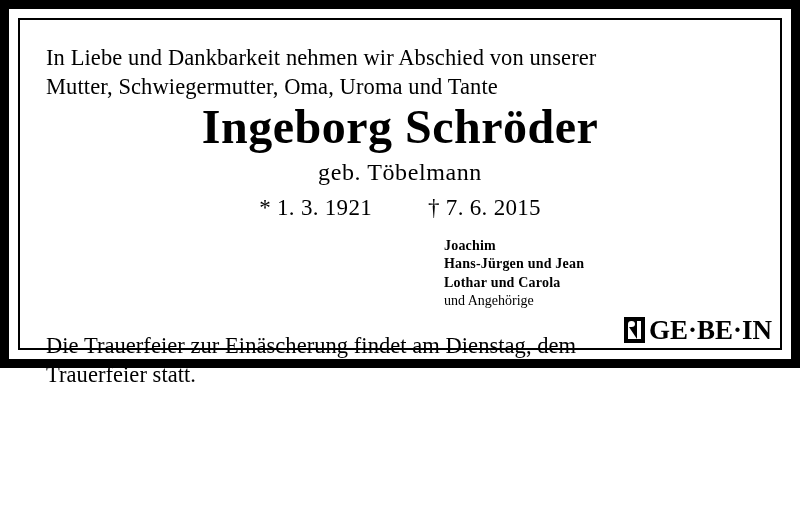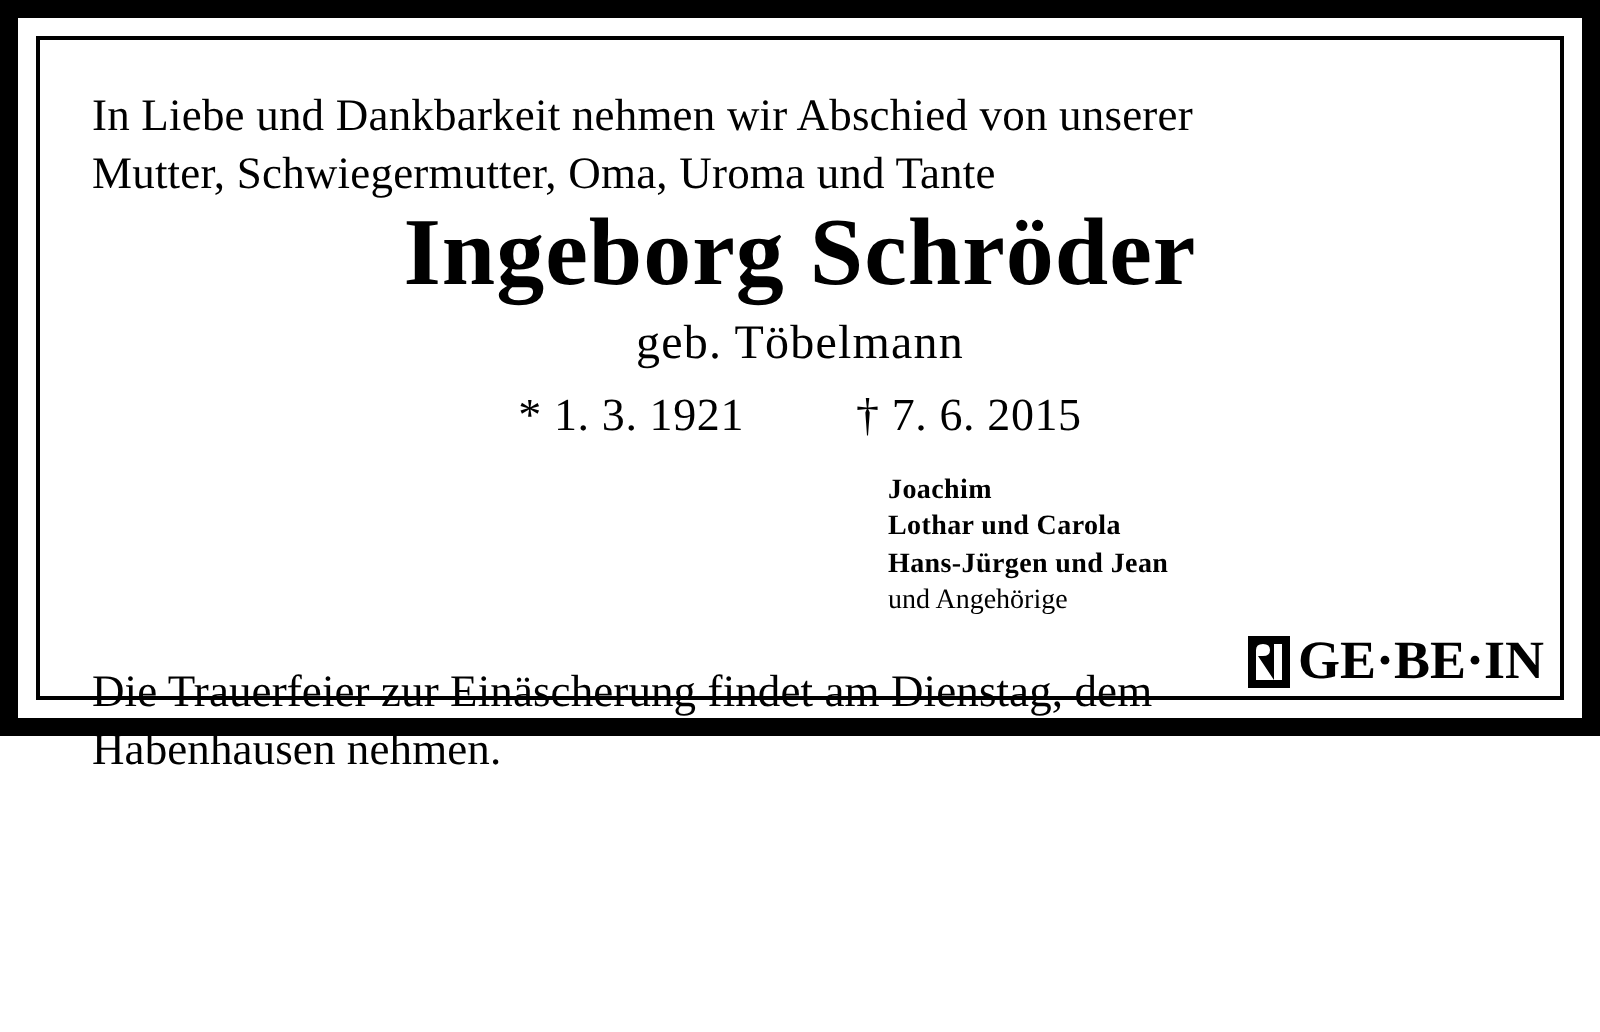--- a/index.html
+++ b/index.html
@@ -83,21 +83,21 @@
     line-height: 1.3;
     letter-spacing: 0.05px;
   }
   .ceremony div { white-space: nowrap; }
 
   .logo {
     position: absolute;
     right: 8px;
     bottom: 4px;
     display: flex;
-    align-items: flex-end;
+    align-items: flex-start;
     gap: 4px;
   }
   .logo-mark {
     width: 21px;
     height: 26px;
     display: block;
   }
   .logo-text {
     font-family: "Liberation Serif", serif;
     font-weight: bold;
@@ -121,28 +121,28 @@
       <div class="name-block">
         <div class="deceased-name">Ingeborg Schröder</div>
         <div class="maiden-name">geb. Töbelmann</div>
         <div class="dates">
           <span class="birth">* 1. 3. 1921</span><span class="gap"></span><span class="death">† 7. 6. 2015</span>
         </div>
       </div>
 
       <div class="survivors">
         <div class="bold">Joachim</div>
+        <div class="bold">Hans-Jürgen und Jean</div>
         <div class="bold">Lothar und Carola</div>
-        <div class="bold">Hans-Jürgen und Jean</div>
         <div class="plain">und Angehörige</div>
       </div>
 
       <div class="ceremony">
         <div>Die Trauerfeier zur Einäscherung findet am Dienstag, dem</div>
-        <div>Habenhausen nehmen.</div>
+        <div>Trauerfeier statt.</div>
       </div>
 
       <div class="logo">
         <svg class="logo-mark" viewBox="0 0 21 26">
           <rect x="0" y="0" width="21" height="26" fill="#000000"></rect>
           <path d="M4 22 L4 7 Q4 4 7.5 4 Q11 4 11 7 Q11 10 7.5 10 L5 10 L13 22 Z" fill="#ffffff"></path>
           <rect x="13" y="4" width="4" height="18" fill="#ffffff"></rect>
         </svg>
         <span class="logo-text">GE·BE·IN</span>
       </div>

